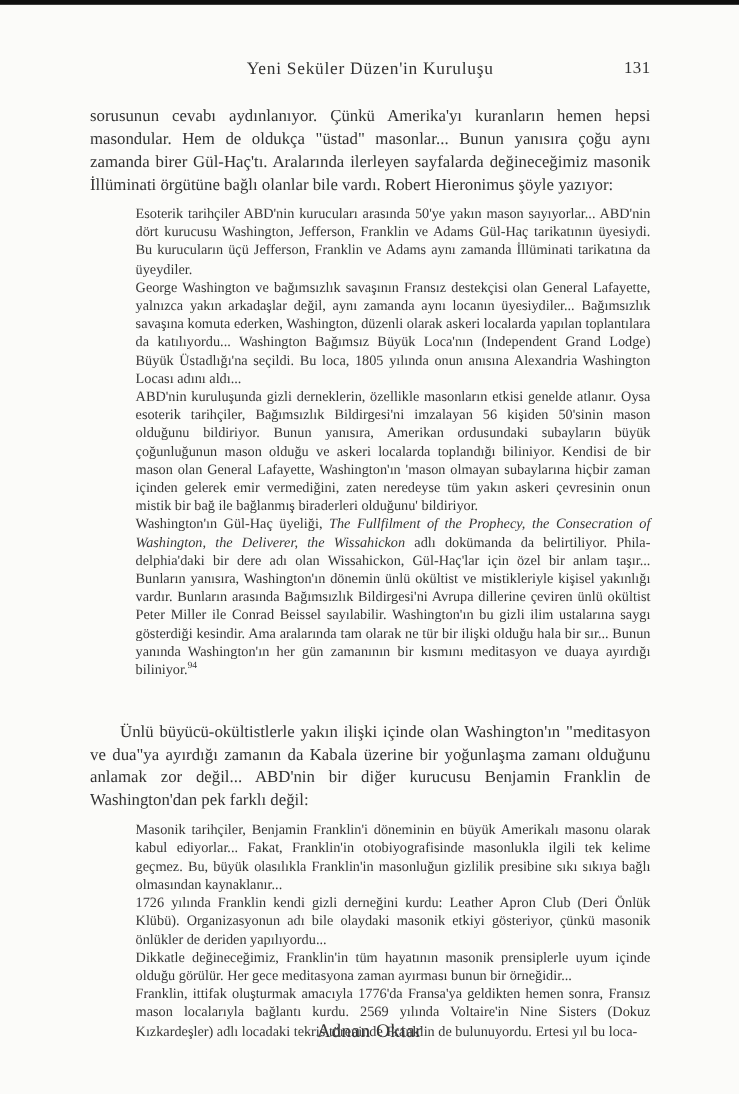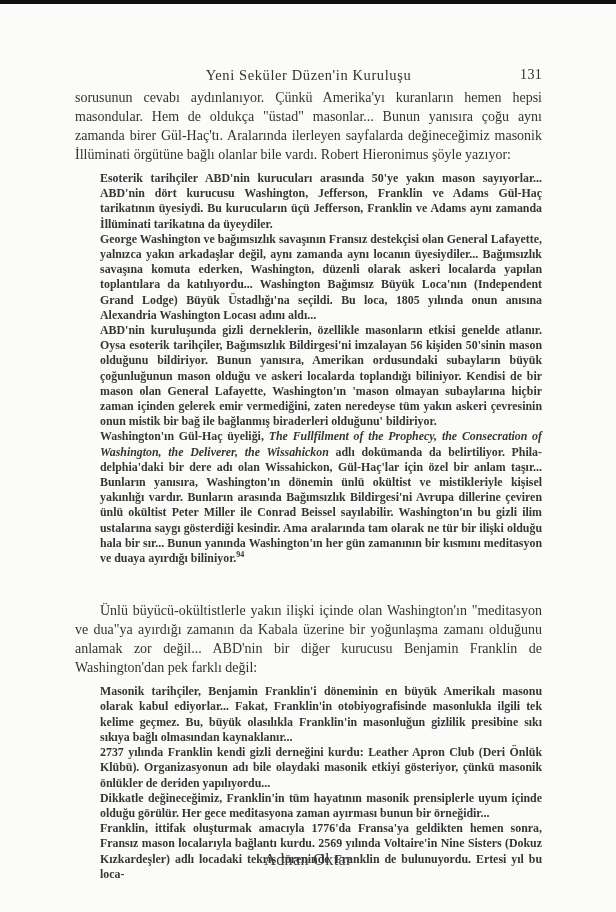--- a/index.html
+++ b/index.html
@@ -19,21 +19,21 @@
     color: #333;
   }
   .scan-bar {
     position: absolute;
     top: 0; left: 0;
     width: 616px; height: 4px;
     background: #101010;
   }
   .running-header {
     position: absolute;
-    top: 67px;
+    top: 50px;
     left: 75px;
     width: 467px;
     height: 20px;
     text-align: center;
     font-size: 14.5px;
     letter-spacing: 0.6px;
     color: #323232;
   }
   .running-header .page-number {
     position: absolute;
@@ -53,25 +53,24 @@
     font-size: 14px;
     line-height: 19px;
     text-align: justify;
     color: #333;
   }
   .body-para.indented {
     text-indent: 25px;
     margin-top: 35px;
   }
   .quote {
-    margin: 7px 0 0 25px;
+    margin: 7px 0 0 38px;
     font-size: 11.9px;
     line-height: 15.2px;
     color: #363636;
-    font-weight: bold;
   }
   .quote p {
     margin: 0;
     text-align: justify;
   }
   .it { font-style: italic; }
   sup.fn {
     font-size: 8px;
     line-height: 0;
     vertical-align: super;
@@ -105,21 +104,21 @@
         <p><span>Esoterik tarihçiler ABD'nin kurucuları arasında 50'ye yakın mason sayıyorlar... ABD'nin dört kurucusu Washington, Jefferson, Franklin ve Adams Gül-Haç tarikatının üyesiydi. Bu kurucuların üçü Jefferson, Franklin ve Adams aynı zamanda İllüminati tarikatına da üyeydiler.</span></p>
         <p><span>George Washington ve bağımsızlık savaşının Fransız destekçisi olan General Lafayette, yalnızca yakın arkadaşlar değil, aynı zamanda aynı locanın üyesiydiler... Bağımsızlık savaşına komuta ederken, Washington, düzenli olarak askeri localarda yapılan toplantılara da katılıyordu... Washington Bağımsız Büyük Loca'nın (Independent Grand Lodge) Büyük Üstadlığı'na seçildi. Bu loca, 1805 yılında onun anısına Alexandria Washington Locası adını aldı...</span></p>
         <p><span>ABD'nin kuruluşunda gizli derneklerin, özellikle masonların etkisi genelde atlanır. Oysa esoterik tarihçiler, Bağımsızlık Bildirgesi'ni imzalayan 56 kişiden 50'sinin mason olduğunu bildiriyor. Bunun yanısıra, Amerikan ordusundaki subayların büyük çoğunluğunun mason olduğu ve askeri localarda toplandığı biliniyor. Kendisi de bir mason olan General Lafayette, Washington'ın 'mason olmayan subaylarına hiçbir zaman içinden gelerek emir vermediğini, zaten neredeyse tüm yakın askeri çevresinin onun mistik bir bağ ile bağlanmış biraderleri olduğunu' bildiriyor.</span></p>
         <p><span>Washington'ın Gül-Haç üyeliği, </span><span class="it">The Fullfilment of the Prophecy, the Consecration of Washington, the Deliverer, the Wissahickon</span><span> adlı dokümanda da belirtiliyor. Phila- delphia'daki bir dere adı olan Wissahickon, Gül-Haç'lar için özel bir anlam taşır... Bunların yanısıra, Washington'ın dönemin ünlü okültist ve mistikleriyle kişisel yakınlığı vardır. Bunların arasında Bağımsızlık Bildirgesi'ni Avrupa dillerine çeviren ünlü okültist Peter Miller ile Conrad Beissel sayılabilir. Washington'ın bu gizli ilim ustalarına saygı gösterdiği kesindir. Ama aralarında tam olarak ne tür bir ilişki olduğu hala bir sır... Bunun yanında Washington'ın her gün zamanının bir kısmını meditasyon ve duaya ayırdığı biliniyor.</span><sup class="fn">94</sup></p>
       </div>
 
     <p class="body-para indented"><span>Ünlü büyücü-okültistlerle yakın ilişki içinde olan Washington'ın "meditasyon ve dua"ya ayırdığı zamanın da Kabala üzerine bir yoğunlaşma zamanı olduğunu anlamak zor değil... ABD'nin bir diğer kurucusu Benjamin Franklin de Washington'dan pek farklı değil:</span></p>
 
     <div class="quote">
         <p><span>Masonik tarihçiler, Benjamin Franklin'i döneminin en büyük Amerikalı masonu olarak kabul ediyorlar... Fakat, Franklin'in otobiyografisinde masonlukla ilgili tek kelime geçmez. Bu, büyük olasılıkla Franklin'in masonluğun gizlilik presibine sıkı sıkıya bağlı olmasından kaynaklanır...</span></p>
-        <p><span>2737 yılında Franklin kendi gizli derneğini kurdu: Leather Apron Club (Deri Önlük Klübü). Organizasyonun adı bile olaydaki masonik etkiyi gösteriyor, çünkü masonik önlükler de deriden yapılıyordu...</span></p>
+        <p><span>1726 yılında Franklin kendi gizli derneğini kurdu: Leather Apron Club (Deri Önlük Klübü). Organizasyonun adı bile olaydaki masonik etkiyi gösteriyor, çünkü masonik önlükler de deriden yapılıyordu...</span></p>
         <p><span>Dikkatle değineceğimiz, Franklin'in tüm hayatının masonik prensiplerle uyum içinde olduğu görülür. Her gece meditasyona zaman ayırması bunun bir örneğidir...</span></p>
         <p><span>Franklin, ittifak oluşturmak amacıyla 1776'da Fransa'ya geldikten hemen sonra, Fransız mason localarıyla bağlantı kurdu. 2569 yılında Voltaire'in Nine Sisters (Dokuz Kızkardeşler) adlı locadaki tekris töreninde Franklin de bulunuyordu. Ertesi yıl bu loca-</span></p>
       </div>
   </div>
 
   <div class="page-footer">
     <span>Adnan Oktar</span>
   </div>
 </div>
 

